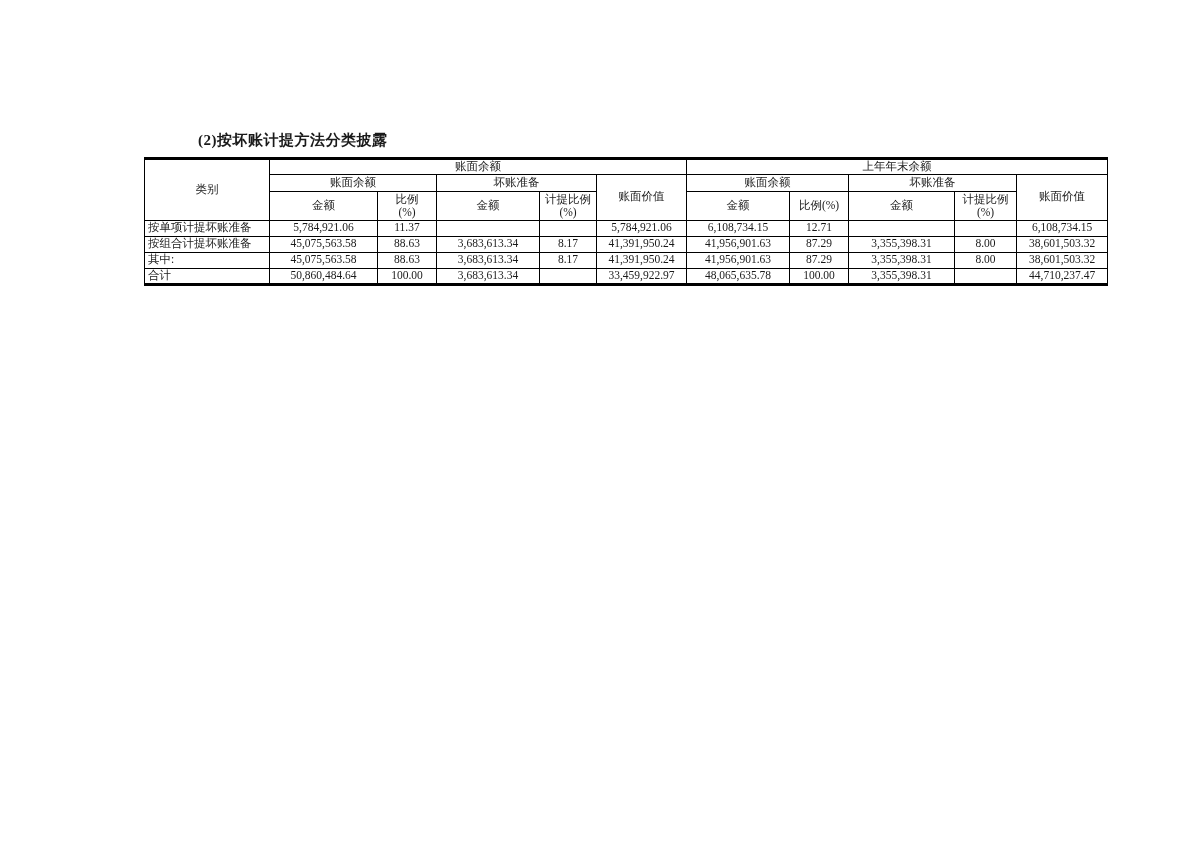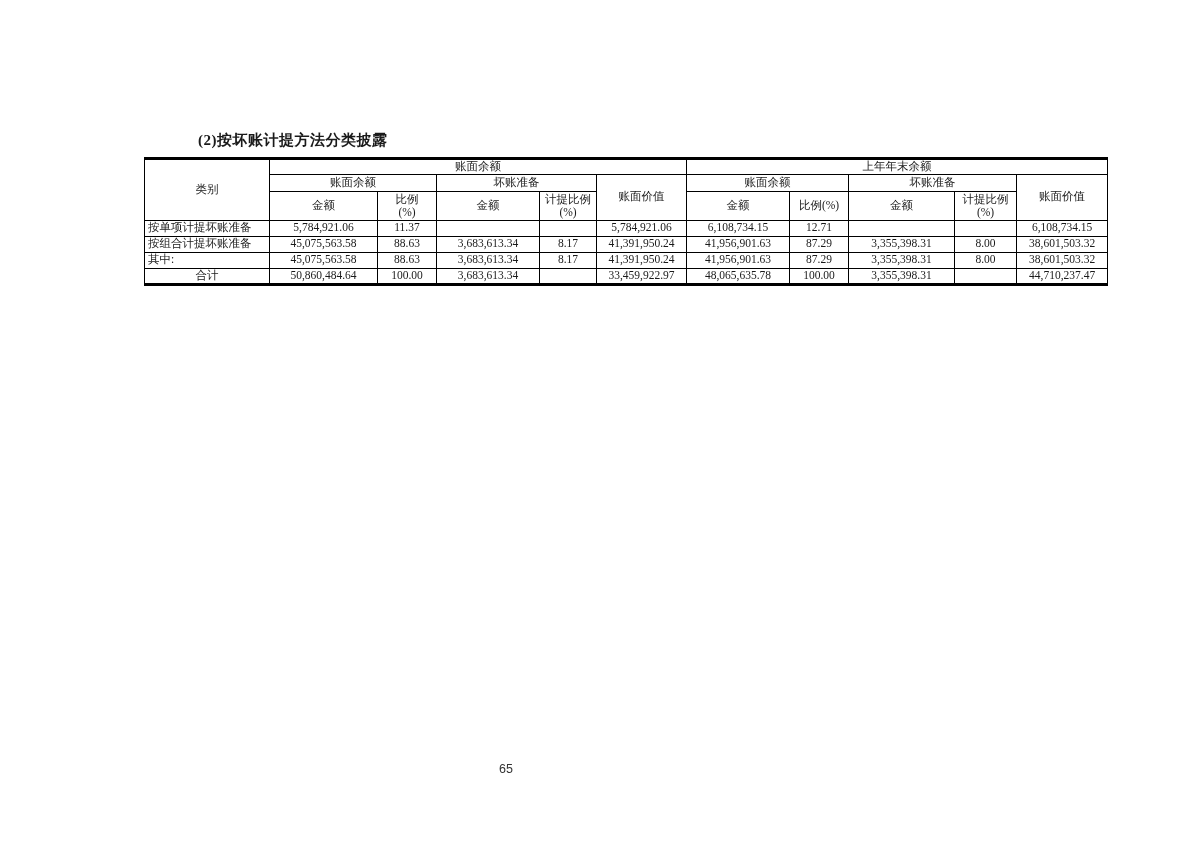--- a/index.html
+++ b/index.html
@@ -54,21 +54,21 @@
     text-align: center;
     padding-right: 6px;
     vertical-align: middle;
   }
   td.cat {
     text-align: left;
     padding-left: 4px;
     vertical-align: middle;
   }
   td.cat-center {
-    text-align: center;
+    text-align: left;
     vertical-align: middle;
   }
   .two-line div { line-height: 1.15; }
   .page-number {
     position: absolute;
     left: 0; right: 0;
     top: 762px;
     text-align: center;
     font-family: "Liberation Sans", "DejaVu Sans", sans-serif;
     font-size: 12.5px;
@@ -179,15 +179,14 @@
         <td class="num">33,459,922.97</td>
         <td class="num">48,065,635.78</td>
         <td class="num">100.00</td>
         <td class="num">3,355,398.31</td>
         <td class="num"></td>
         <td class="num">44,710,237.47</td>
       </tr>
     </tbody>
   </table>
 
-  <div class="page-number">65</div>
 
 </div>
 
 </body></html>

